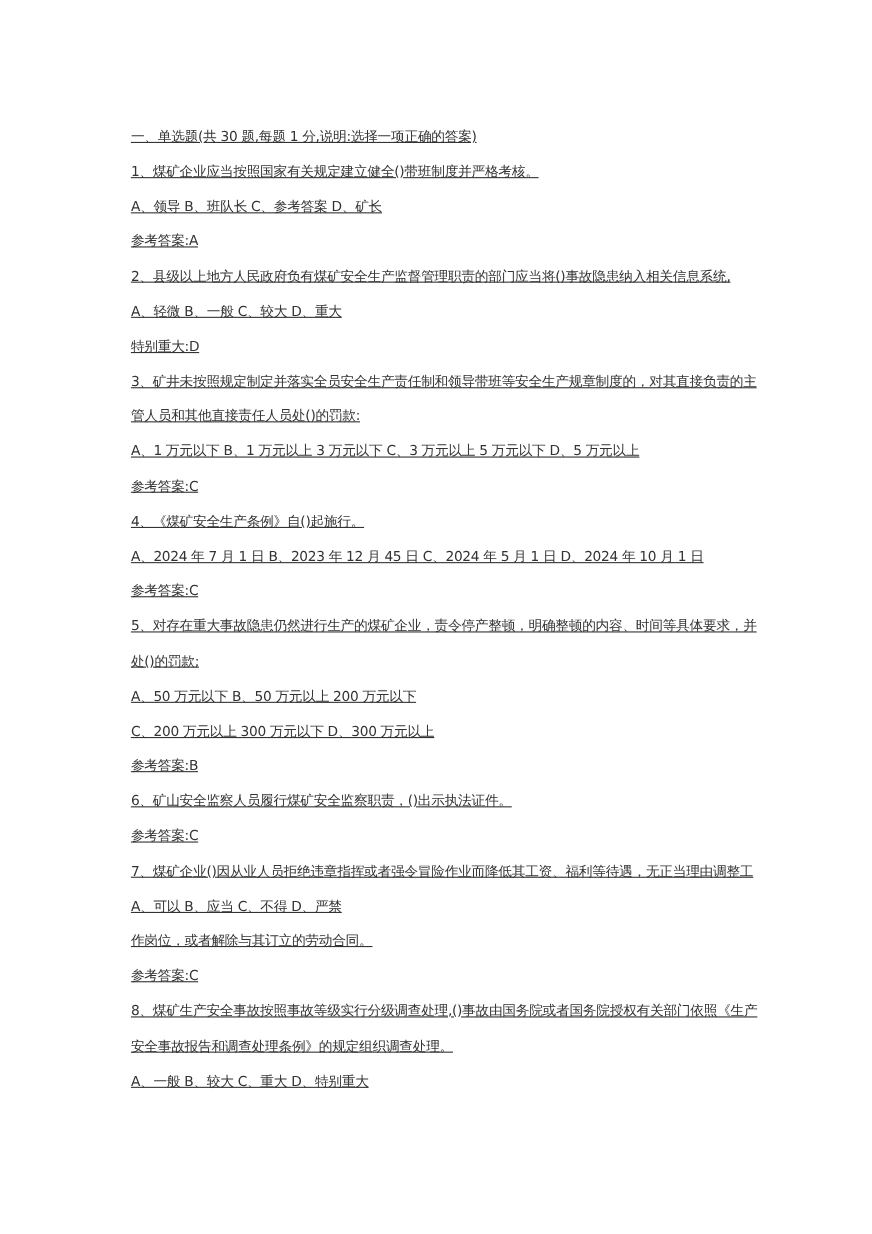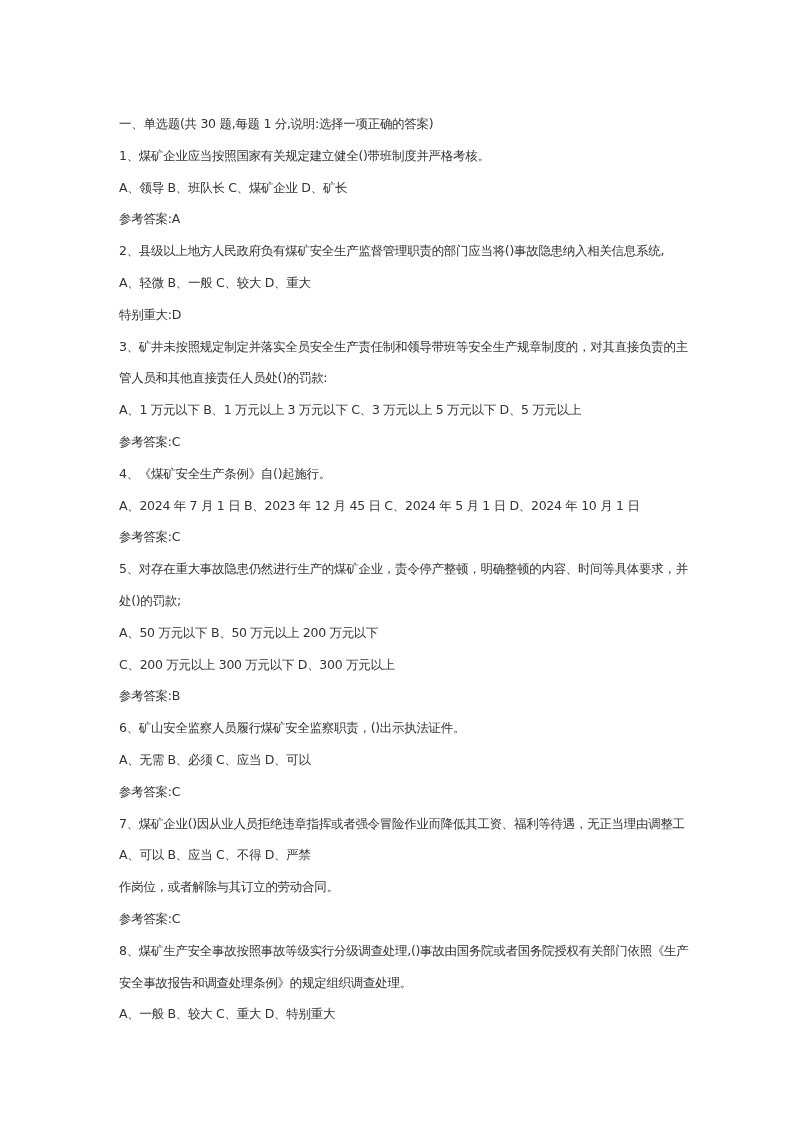--- a/index.html
+++ b/index.html
@@ -20,30 +20,31 @@
       left: 119px;
       top: 108px;
       width: 570px;
     }
     .line {
       font-size: 12.5px;
       line-height: 31.8px;
       height: 31.8px;
       white-space: nowrap;
       letter-spacing: -0.3px;
+      text-decoration: underline;
     }
   </style>
 </head>
 <body>
 
 <div class="page">
   <div class="line">一、单选题(共 30 题,每题 1 分,说明:选择一项正确的答案)</div>
 
   <div class="line">1、煤矿企业应当按照国家有关规定建立健全()带班制度并严格考核。</div>
-  <div class="line">A、领导 B、班队长 C、煤矿企业 D、矿长</div>
+  <div class="line">A、领导 B、班队长 C、参考答案 D、矿长</div>
   <div class="line">参考答案:A</div>
 
   <div class="line">2、县级以上地方人民政府负有煤矿安全生产监督管理职责的部门应当将()事故隐患纳入相关信息系统,</div>
   <div class="line">A、轻微 B、一般 C、较大 D、重大</div>
   <div class="line">特别重大:D</div>
 
   <div class="line">3、矿井未按照规定制定并落实全员安全生产责任制和领导带班等安全生产规章制度的，对其直接负责的主</div>
   <div class="line">管人员和其他直接责任人员处()的罚款:</div>
   <div class="line">A、1 万元以下 B、1 万元以上 3 万元以下 C、3 万元以上 5 万元以下 D、5 万元以上</div>
   <div class="line">参考答案:C</div>
@@ -52,21 +53,20 @@
   <div class="line">A、2024 年 7 月 1 日 B、2023 年 12 月 45 日 C、2024 年 5 月 1 日 D、2024 年 10 月 1 日</div>
   <div class="line">参考答案:C</div>
 
   <div class="line">5、对存在重大事故隐患仍然进行生产的煤矿企业，责令停产整顿，明确整顿的内容、时间等具体要求，并</div>
   <div class="line">处()的罚款;</div>
   <div class="line">A、50 万元以下 B、50 万元以上 200 万元以下</div>
   <div class="line">C、200 万元以上 300 万元以下 D、300 万元以上</div>
   <div class="line">参考答案:B</div>
 
   <div class="line">6、矿山安全监察人员履行煤矿安全监察职责，()出示执法证件。</div>
-  <div class="line">A、无需 B、必须 C、应当 D、可以</div>
   <div class="line">参考答案:C</div>
 
   <div class="line">7、煤矿企业()因从业人员拒绝违章指挥或者强令冒险作业而降低其工资、福利等待遇，无正当理由调整工</div>
   <div class="line">A、可以 B、应当 C、不得 D、严禁</div>
   <div class="line">作岗位，或者解除与其订立的劳动合同。</div>
   <div class="line">参考答案:C</div>
 
   <div class="line">8、煤矿生产安全事故按照事故等级实行分级调查处理,()事故由国务院或者国务院授权有关部门依照《生产</div>
   <div class="line">安全事故报告和调查处理条例》的规定组织调查处理。</div>
   <div class="line">A、一般 B、较大 C、重大 D、特别重大</div>

